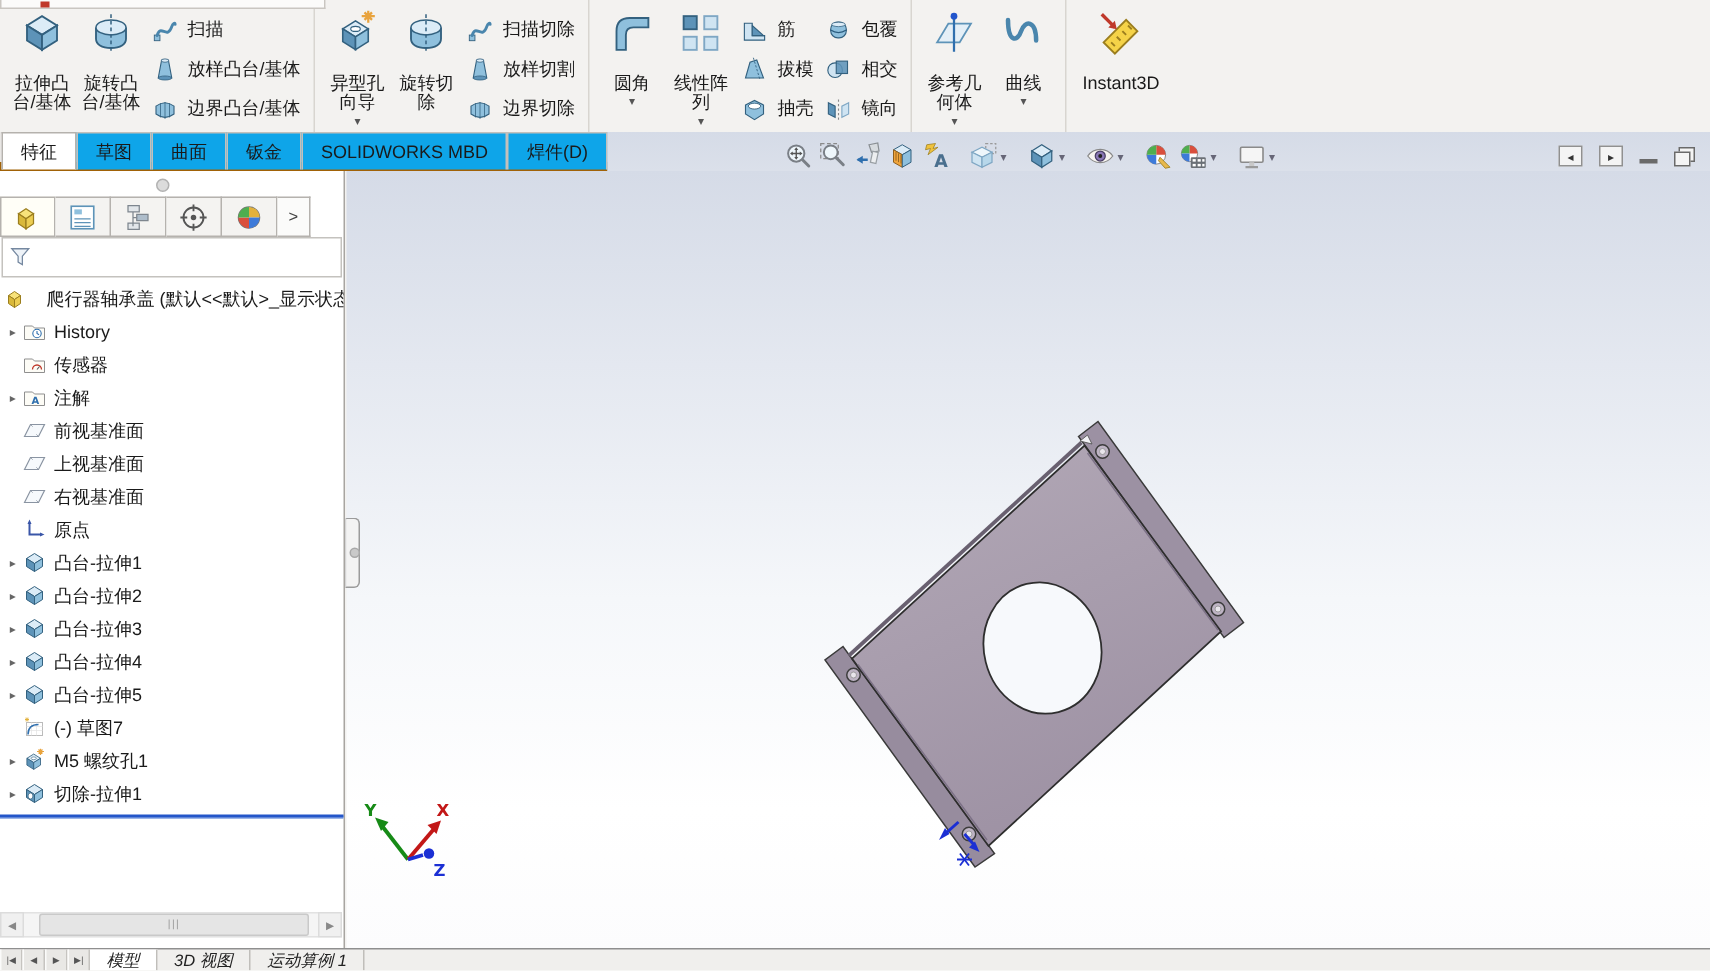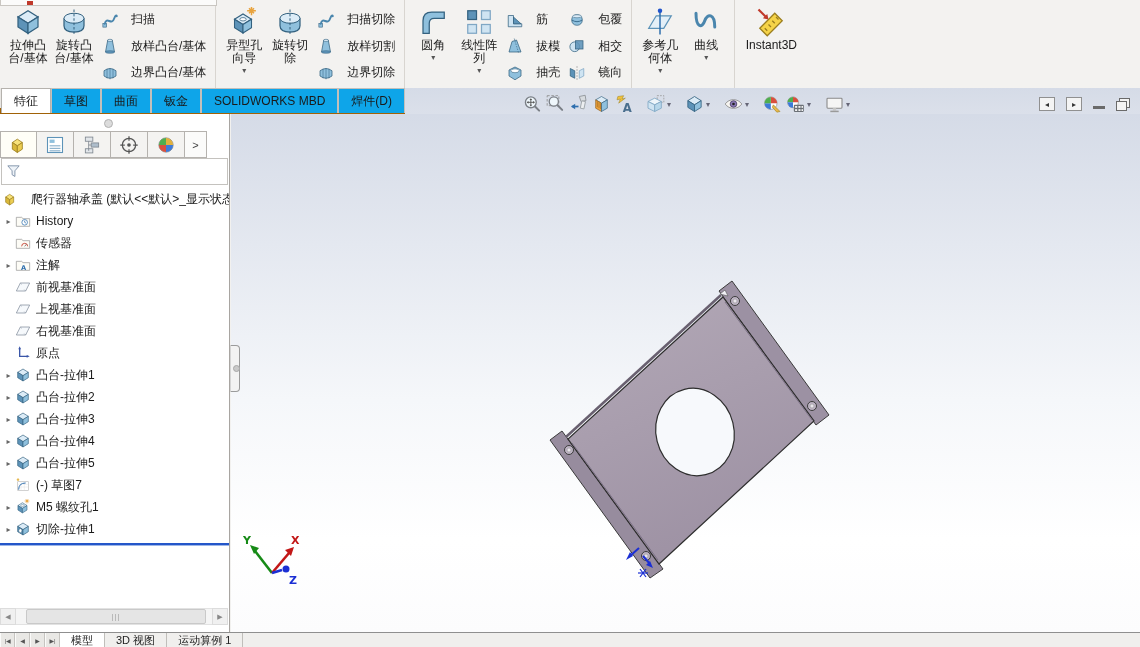--- a/index.html
+++ b/index.html
@@ -2,24 +2,24 @@
 <html><head>
 <meta charset="utf-8">
 <style>
   html,body{margin:0;padding:0;}
   .app{position:relative;width:1140px;height:647px;background:#f2f1ef;font-family:"Liberation Sans","DejaVu Sans",sans-serif;font-size:12px;color:#1a1a1a;overflow:hidden;user-select:none;}
   
   .ribbon{position:absolute;top:0;left:0;right:0;height:88px;background:#f3f2f0;display:flex;align-items:stretch;border-bottom:1px solid #d8d5d0;}
   .rgroup{display:flex;align-items:stretch;padding:6px 5px 2px;border-right:1px solid #d8d5d0;}
   .rbig{width:46px;display:flex;flex-direction:column;align-items:center;padding-top:1px;cursor:default;}
   .rbig .bicon{width:30px;height:30px;flex:0 0 auto;}
-  .blabel{font-size:12px;line-height:13px;text-align:center;max-width:44px;margin-top:2px;}
+  .blabel{font-size:12px;line-height:13px;text-align:center;max-width:44px;margin-top:12px;}
   .dd{font-size:8px;color:#555;line-height:8px;margin-top:2px;}
   .rsmallcol{display:flex;flex-direction:column;justify-content:space-between;padding:1px 4px;}
-  .srow{display:flex;align-items:center;gap:12px;height:25px;cursor:default;}
+  .srow{display:flex;align-items:center;gap:6px;height:25px;cursor:default;}
   .sicon{width:18px;height:18px;flex:0 0 18px;}
   .slabel{white-space:nowrap;}
   .stub{position:absolute;left:0;top:0;width:217px;height:6px;background:#fbfbfa;border:1px solid #c9c6c1;border-top:none;box-sizing:border-box;}
   .stub-dot{position:absolute;left:26px;top:1px;width:6px;height:4px;background:#c0392b;}
   
   .tabband{position:absolute;top:88px;left:0;right:0;height:26px;display:flex;}
   .cmtabs{display:flex;background:#e9e7e4;border-bottom:6px solid #a16207;padding-left:1px;}
   .cmtab{display:flex;align-items:center;padding:0 12px;border:1px solid #c3c0bb;border-bottom:none;background:#0ea5e9;height:25px;box-sizing:border-box;cursor:default;white-space:nowrap;}
   .cmtab.active{background:#ffffff;border-color:#b5b2ad;}
   .band-rest{flex:1;background:linear-gradient(#d5dbe7,#dbe0ea);}
@@ -57,21 +57,21 @@
   .pscroll{position:absolute;bottom:8px;left:0;right:1px;height:17px;display:flex;align-items:stretch;}
   .ps-btn{flex:0 0 16px;background:#f0f0f0;border:1px solid #dcdcdc;font-size:7px;color:#888;display:flex;align-items:center;justify-content:center;box-sizing:border-box;cursor:default;}
   .ps-track{flex:1;position:relative;background:#f5f5f5;border-top:1px solid #e2e2e2;border-bottom:1px solid #e2e2e2;}
   .ps-thumb{position:absolute;left:10px;right:6px;top:0;bottom:0;background:#e5e5e5;border:1px solid #c9c9c9;border-radius:2px;display:flex;align-items:center;justify-content:center;font-size:7px;color:#9a9a9a;letter-spacing:1px;cursor:default;}
   .split-tab{position:absolute;left:230px;top:345px;width:10px;height:47px;background:#f3f3f3;border:1px solid #9b9b9b;border-left:1px solid #d5d5d5;border-radius:0 4px 4px 0;z-index:5;box-sizing:border-box;cursor:default;}
   .split-dot{position:absolute;left:2px;top:19px;width:5px;height:5px;border-radius:50%;background:#c9c9c9;border:1px solid #a8a8a8;}
   
   .viewport{position:absolute;top:114px;left:231px;right:0;bottom:14px;overflow:hidden;background:linear-gradient(180deg,#d5dbe7 0%,#e4e8f0 25%,#f5f7fa 55%,#ffffff 82%,#fcfcfd 100%);}
   .model-svg{position:absolute;left:0;top:0;}
   
-  .statusbar{position:absolute;left:0;right:0;bottom:0;height:14px;background:#f0efed;border-top:1px solid #8f8f8f;display:flex;align-items:stretch;font-size:11px;box-sizing:content-box;}
+  .statusbar{position:absolute;left:0;right:0;bottom:0;height:14px;background:#f0efed;border-top:1px solid #8f8f8f;display:flex;align-items:stretch;font-size:11px;box-sizing:content-box;font-style:italic;}
   .sb-nav{display:flex;}
   .sb-btn{width:13px;background:#e9e8e5;border-right:1px solid #c6c4c0;border-left:1px solid #fbfbfa;font-size:6px;color:#555;display:flex;align-items:center;justify-content:center;cursor:default;}
   .sb-tab{padding:0 11px;display:flex;align-items:center;border-right:1px solid #c0beba;color:#222;cursor:default;white-space:nowrap;}
   .sb-tab.active{background:#ffffff;}
   text{font-family:"DejaVu Sans",sans-serif;}
 </style>
 </head>
 <body>
 
 <svg style="position:absolute;width:0;height:0" aria-hidden="true">

